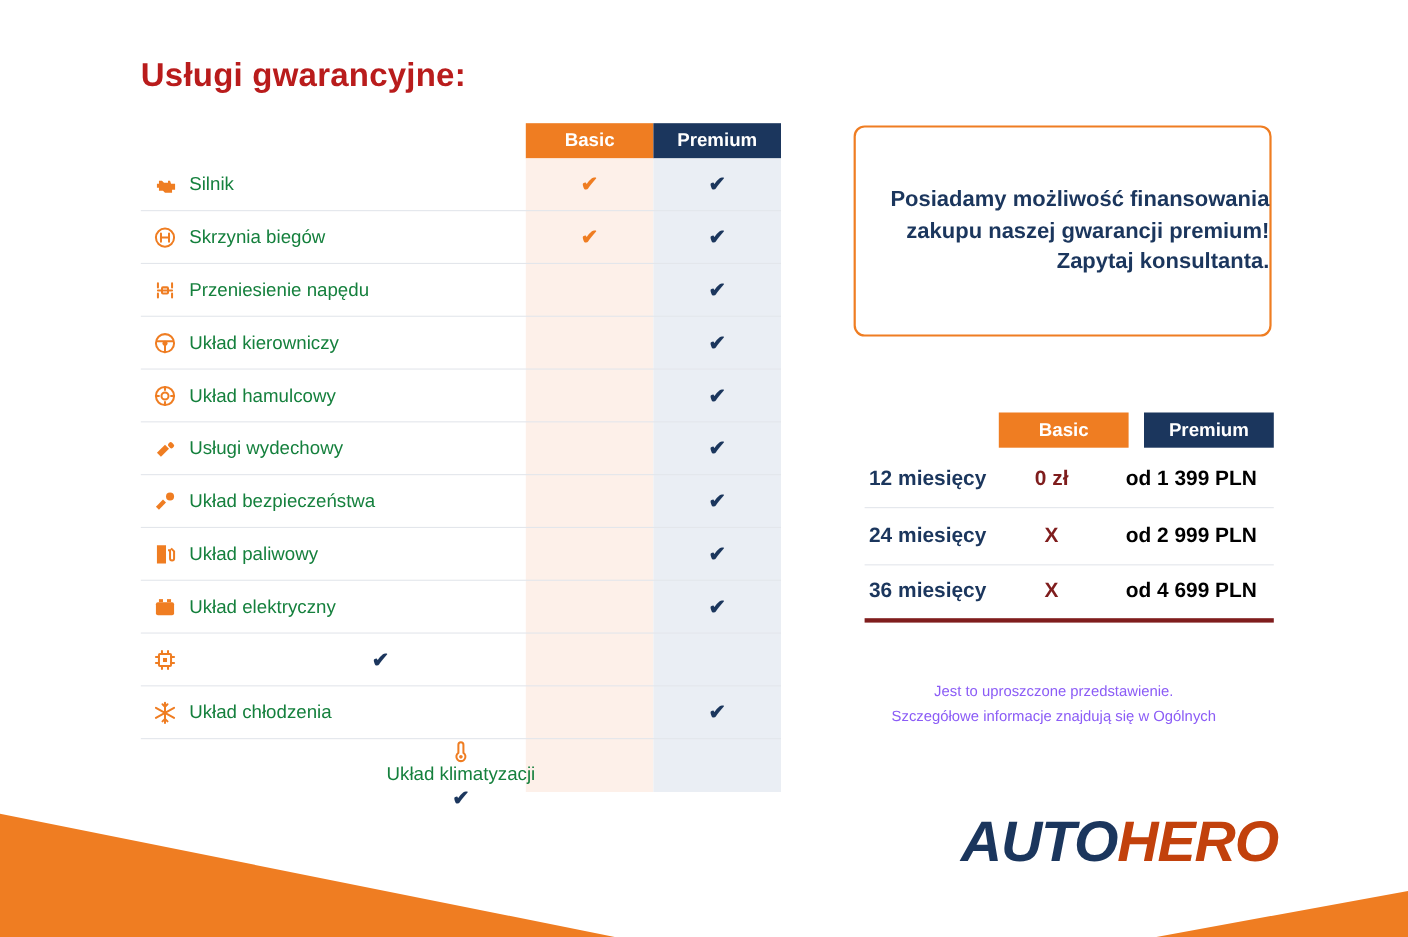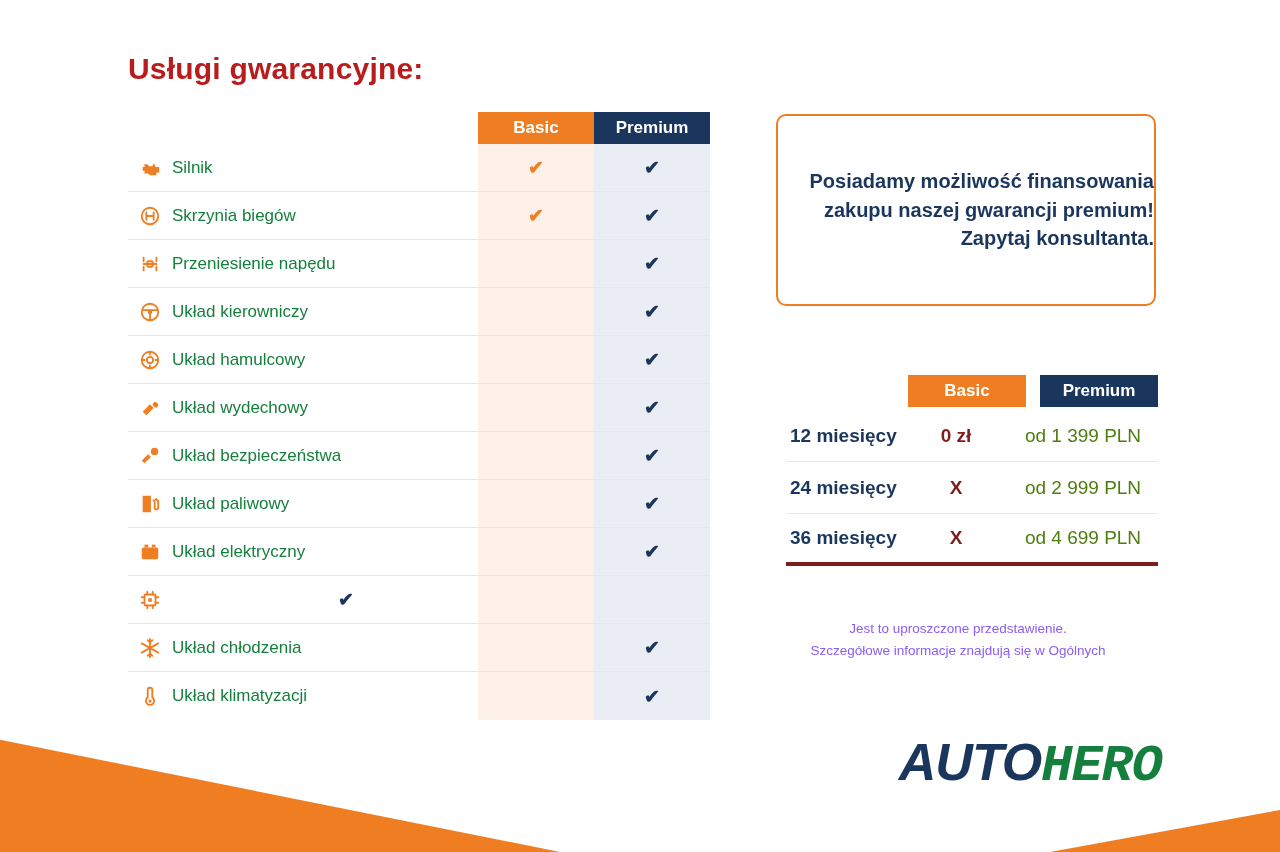--- a/index.html
+++ b/index.html
@@ -73,21 +73,21 @@
   .band-basic { right: 116px; background: #fdf0e9; }
   .band-premium { right: 0; background: #eaeef4; }
 
   .rows { position: relative; z-index: 2; }
   .row {
     display: flex;
     align-items: center;
     height: 48px;
     border-bottom: 1px solid #e3e6eb;
   }
-  .row:last-child { border-bottom: none; }
+  .row:last-child { border-bottom: none; flex-direction: column; }
   .row .icon {
     width: 44px;
     display: flex;
     justify-content: center;
     align-items: center;
     color: #ef7d22;
   }
   .row .label {
     flex: 1;
     font-size: 17px;
@@ -165,22 +165,22 @@
     width: 104px;
     text-align: center;
     font-size: 19px;
     font-weight: bold;
     color: #7f1d1d;
   }
   .price-row .p-premium {
     width: 150px;
     text-align: center;
     font-size: 19px;
-    font-weight: normal;
-    color: #4d7c0f;
+    font-weight: bold;
+    color: #000000;
   }
 
   .disclaimer {
     position: absolute;
     left: 758px; top: 618px;
     width: 400px;
     text-align: center;
     font-size: 13.5px;
     line-height: 1.62;
     color: #8b5cf6;
@@ -189,21 +189,21 @@
 
   .logo {
     position: absolute;
     right: 118px; bottom: 56px;
     font-size: 52px;
     font-weight: bold;
     letter-spacing: -1px;
     font-style: italic;
   }
   .logo .auto { color: #1b365d; font-style: italic; }
-  .logo .hero { color: #15803d; font-style: italic; font-family: Liberation Mono, monospace; }
+  .logo .hero { color: #c2410c; font-style: italic; }
 </style>
 </head>
 <body>
 
 <div id="page">
 
   <div class="wedge-left"></div>
   <div class="wedge-right"></div>
 
   <div class="left-block">
@@ -281,21 +281,21 @@
           <span class="cell premium-cell">✔</span>
         </div>
 
         <div class="row">
           <span class="icon">
             <svg width="22" height="22" viewBox="0 0 24 24" fill="#ef7d22">
                 <path d="M4 16l8-8 4 4-8 8z"></path>
                 <rect x="15" y="6" width="6" height="5" rx="2" transform="rotate(45 18 8.5)"></rect>
               </svg>
           </span>
-          <span class="label">Układ wydechowy</span>
+          <span class="label">Usługi wydechowy</span>
           <span class="cell basic-cell"></span>
           <span class="cell premium-cell">✔</span>
         </div>
 
         <div class="row">
           <span class="icon">
             <svg width="22" height="22" viewBox="0 0 24 24" fill="#ef7d22">
                 <path d="M3 17l7-7 3 3-7 7z"></path>
                 <circle cx="17" cy="7" r="4"></circle>
               </svg>

